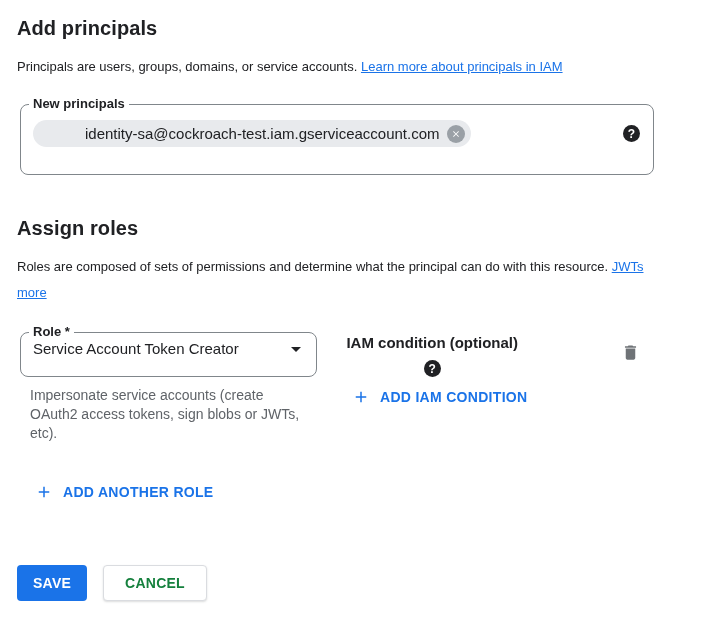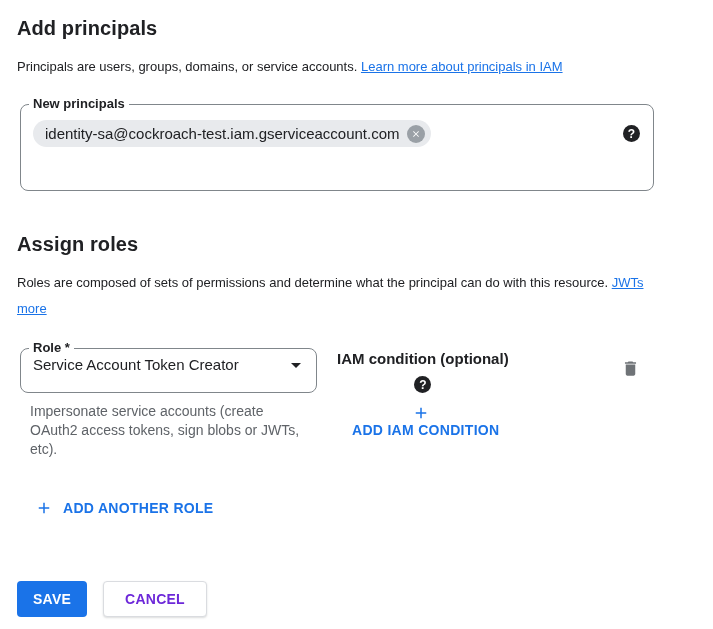--- a/index.html
+++ b/index.html
@@ -31,31 +31,31 @@
   }
   .field-label {
     position: absolute; top: -9px; left: 8px;
     background: #fff; padding: 0 4px;
     font-size: 13px; font-weight: 700; color: #202124;
     line-height: 16px; white-space: nowrap;
   }
 
   .principals-field {
     margin: 24px 0 0 3px;
-    width: 634px; height: 87px;
+    width: 634px; height: 71px;
     padding: 15px 44px 0 12px;
     cursor: text;
   }
   .chip {
     display: inline-flex; align-items: center;
     background: #e8eaed; border-radius: 14px;
     height: 27px; padding: 0 6px 0 12px;
     font-size: 15px; color: #202124; max-width: 560px;
   }
-  .chip-text { white-space: nowrap; }
+  .chip-text { white-space: nowrap; margin-left: 40px; }
   .chip-close {
     width: 18px; height: 18px; border-radius: 50%;
     background: #9aa0a6; margin-left: 7px; flex: 0 0 auto;
     display: inline-flex; align-items: center; justify-content: center;
     cursor: pointer; border: none; padding: 0;
   }
   .help-badge {
     width: 17px; height: 17px; border-radius: 50%;
     background: #202124; color: #fff;
     font-size: 12px; font-weight: 700;
@@ -83,21 +83,21 @@
   .iam-col { margin-left: 20px; padding-top: 2px; }
   .iam-label-row { display: flex; align-items: center; gap: 9px; flex-direction: column; }
   .iam-label { font-size: 15px; font-weight: 700; color: #202124; }
   .text-button {
     display: inline-flex; align-items: center;
     color: #1a73e8; font-weight: 700; font-size: 14px;
     letter-spacing: 0.3px; cursor: pointer; user-select: none;
     background: none; border: none; padding: 0;
     font-family: inherit;
   }
-  .add-iam-btn { margin: 11px 0 0 15px; flex-direction: column; }
+  .add-iam-btn { margin: 11px 0 0 15px; }
   .plus-icon { display: inline-flex; margin-right: 10px; }
 
   .trash-btn {
     margin-left: auto; margin-right: 56px; margin-top: 10px;
     background: none; border: none; padding: 0; cursor: pointer;
     display: inline-flex;
   }
 
   .add-another-btn { margin: 40px 0 0 18px; }
 
@@ -105,21 +105,21 @@
   .btn {
     height: 36px; border-radius: 4px;
     font-size: 14px; font-weight: 700; letter-spacing: 0.25px;
     font-family: inherit; cursor: pointer;
     display: inline-flex; align-items: center; justify-content: center;
   }
   .btn-primary {
     background: #1a73e8; color: #ffffff; border: none; padding: 0 16px;
   }
   .btn-secondary {
-    background: #ffffff; color: #6d28d9;
+    background: #ffffff; color: #15803d;
     border: 1px solid #dadce0; padding: 0 21px;
     box-shadow: 0 1px 2px rgba(60,64,67,0.18);
   }
 </style>
 </head>
 <body>
 
 <div class="page">
 
   

